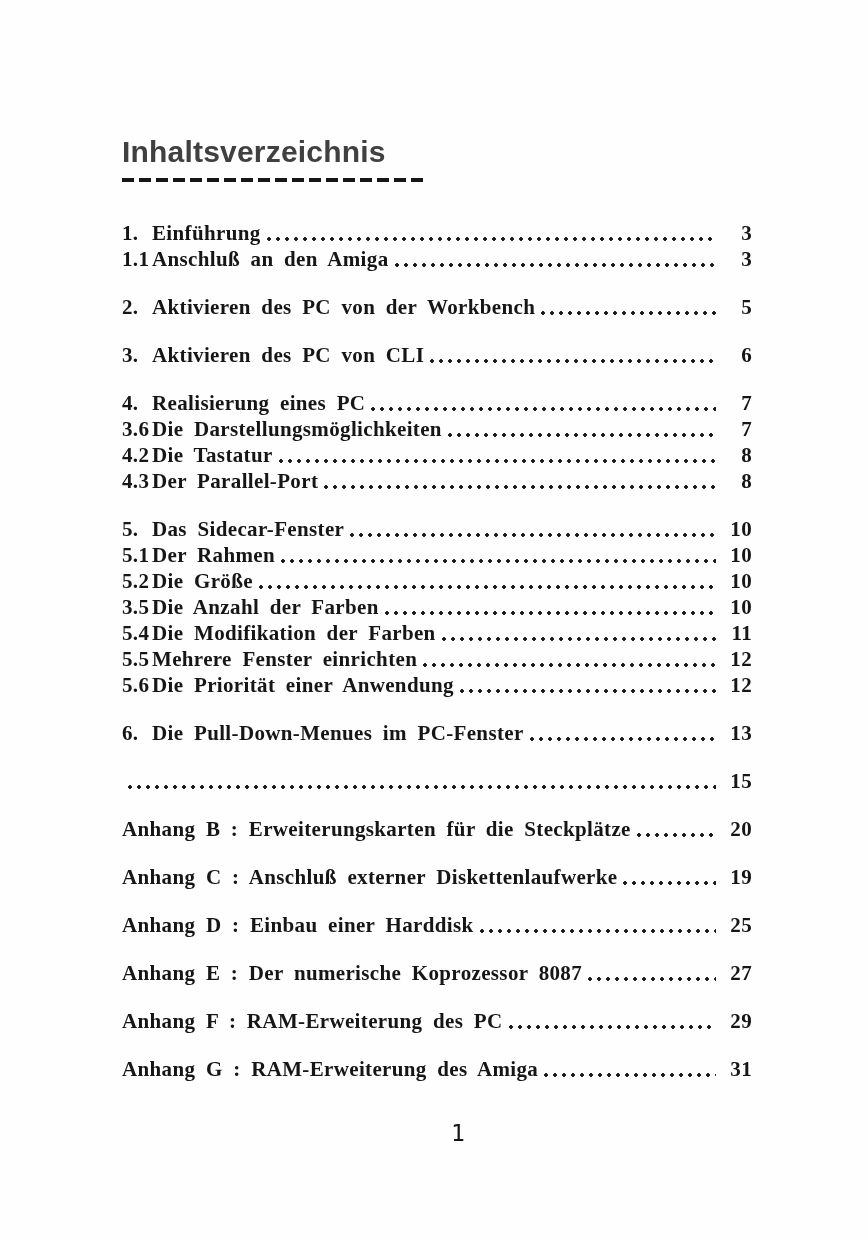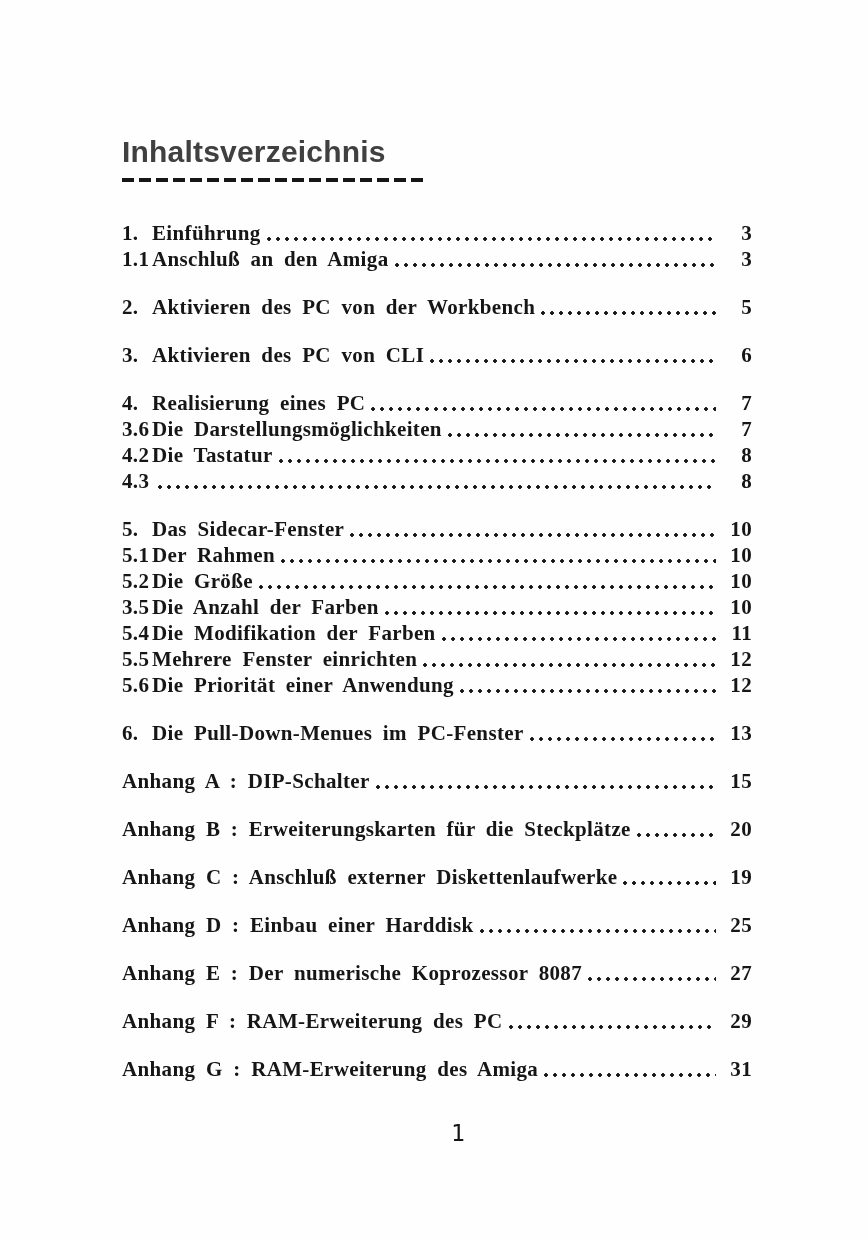--- a/index.html
+++ b/index.html
@@ -140,20 +140,21 @@
             <span class="toc-page">7</span>
           </div>
           <div class="toc-row">
             <span class="toc-num">4.2</span>
             <span class="toc-label">Die Tastatur</span>
             <span class="toc-leader"></span>
             <span class="toc-page">8</span>
           </div>
           <div class="toc-row">
             <span class="toc-num">4.3</span>
+            <span class="toc-label">Der Parallel-Port</span>
             <span class="toc-leader"></span>
             <span class="toc-page">8</span>
           </div>
         </div>
         <div class="toc-group">
           <div class="toc-row">
             <span class="toc-num">5.</span>
             <span class="toc-label">Das Sidecar-Fenster</span>
             <span class="toc-leader"></span>
             <span class="toc-page">10</span>
@@ -198,21 +199,20 @@
         <div class="toc-group">
           <div class="toc-row">
             <span class="toc-num">6.</span>
             <span class="toc-label">Die Pull-Down-Menues im PC-Fenster</span>
             <span class="toc-leader"></span>
             <span class="toc-page">13</span>
           </div>
         </div>
         <div class="toc-group">
           <div class="toc-row">
-            <span class="toc-label">Anhang A : DIP-Schalter</span>
             <span class="toc-leader"></span>
             <span class="toc-page">15</span>
           </div>
         </div>
         <div class="toc-group">
           <div class="toc-row">
             <span class="toc-label">Anhang B : Erweiterungskarten für die Steckplätze</span>
             <span class="toc-leader"></span>
             <span class="toc-page">20</span>
           </div>

